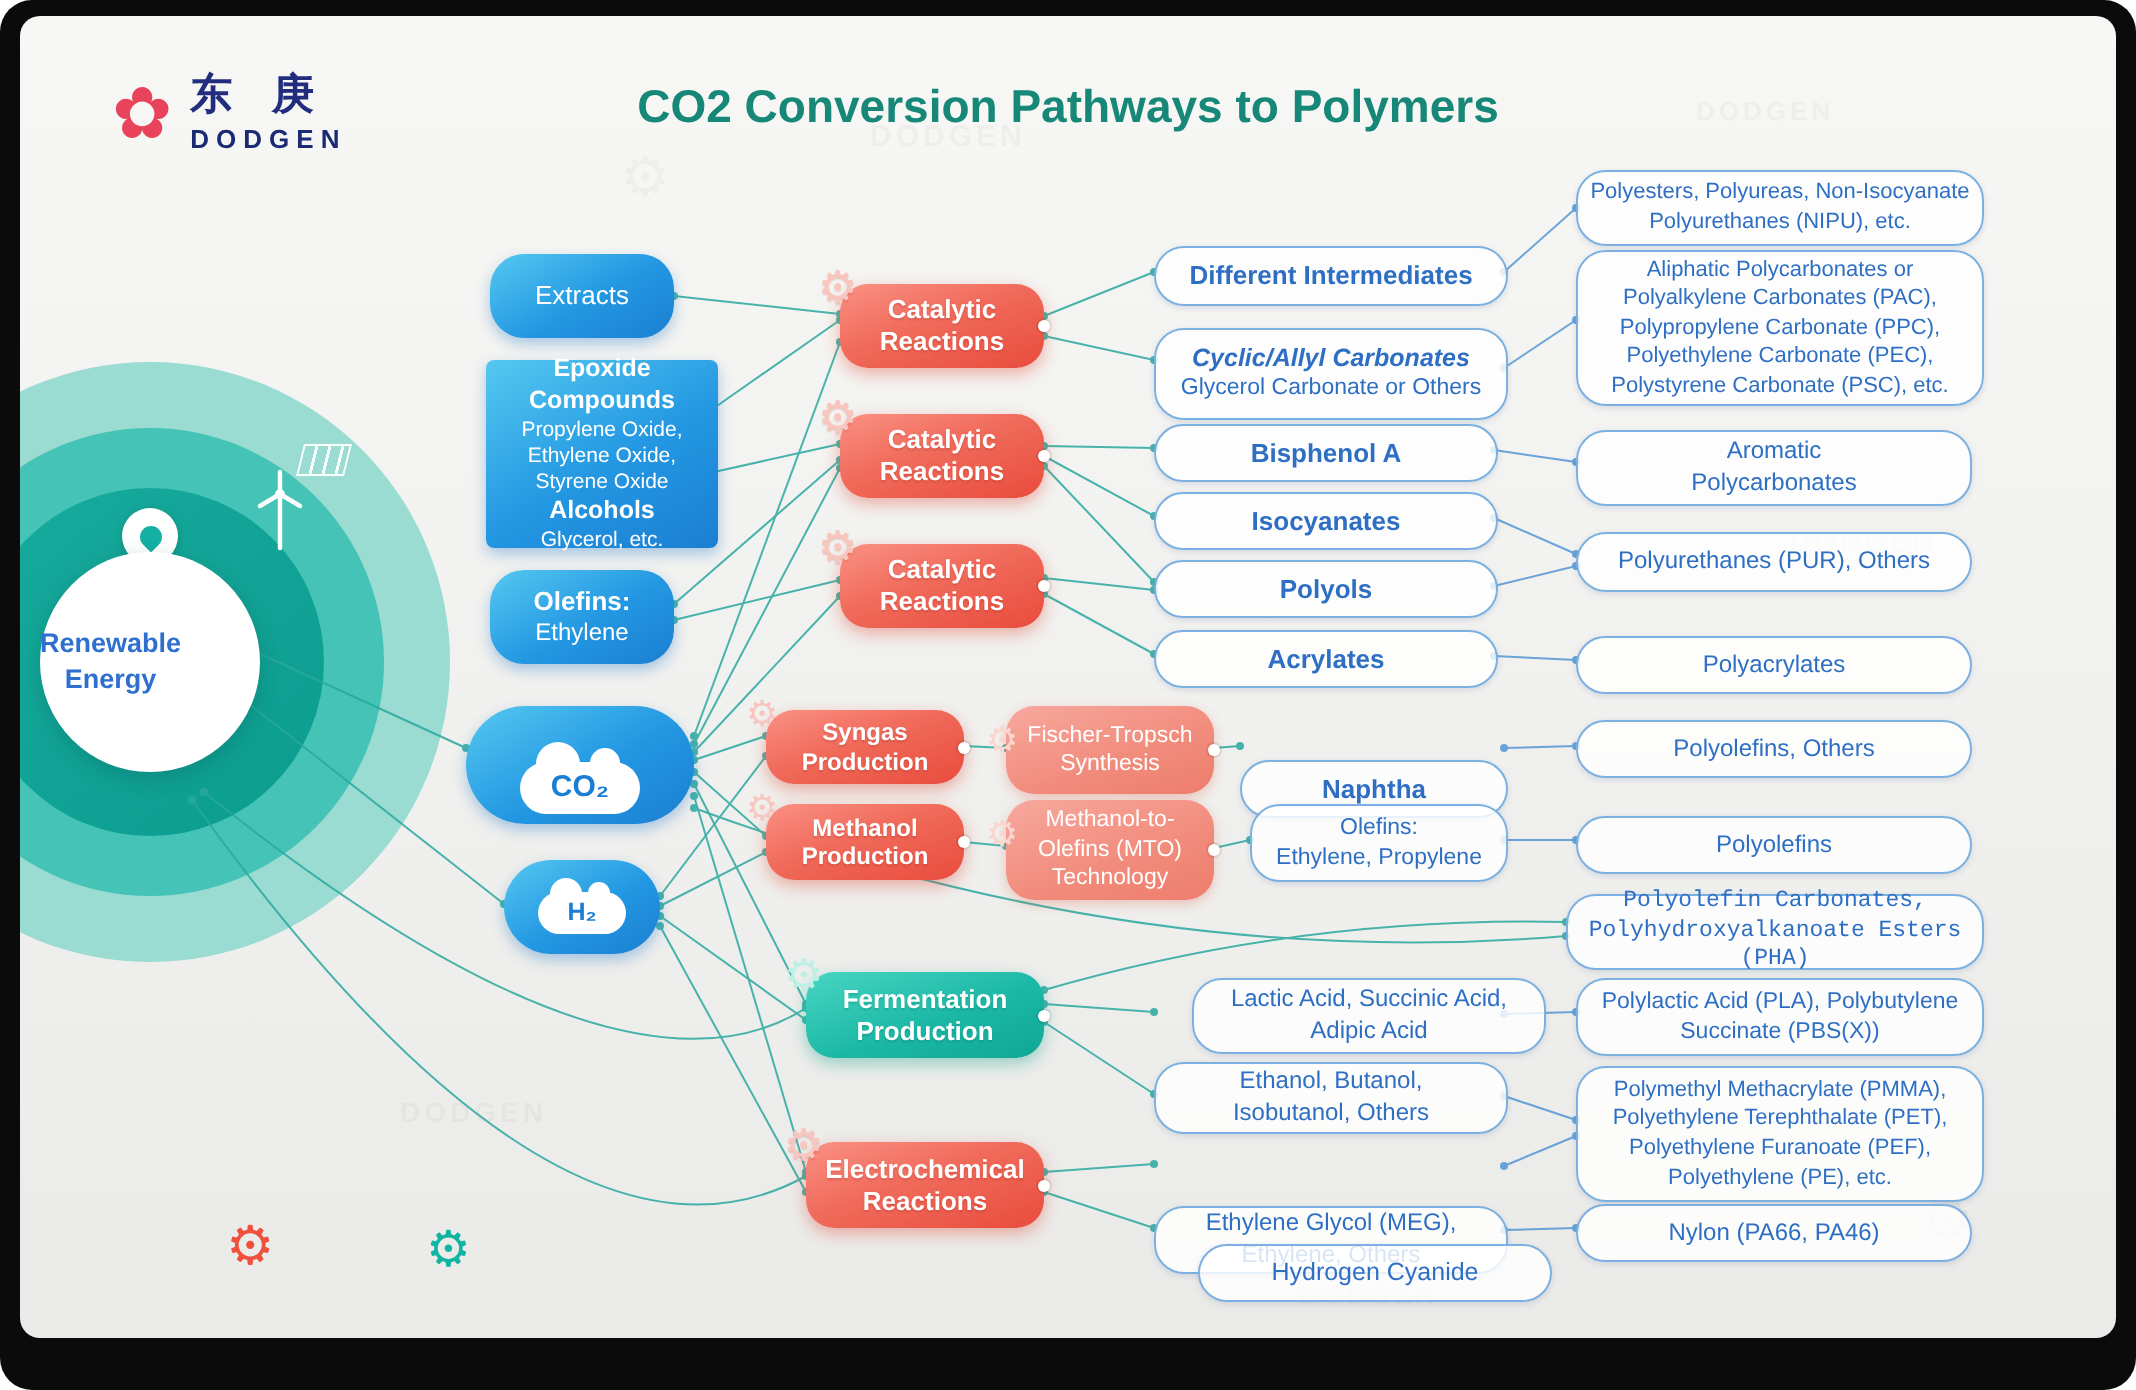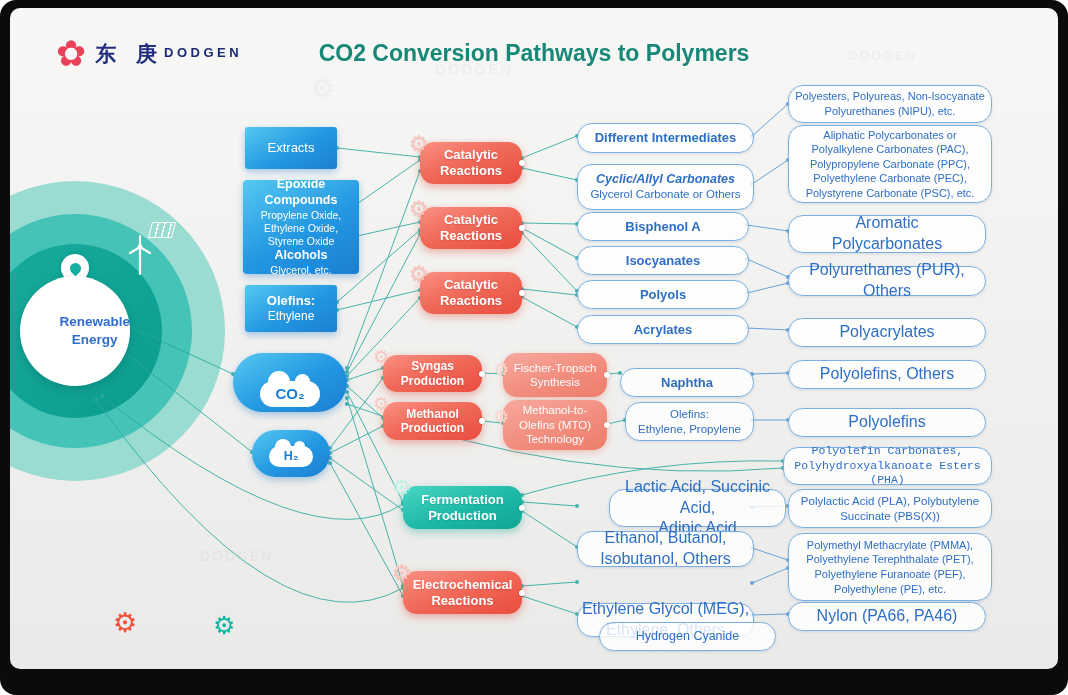--- a/index.html
+++ b/index.html
@@ -14,30 +14,30 @@
   .wm{position:absolute;color:#666;opacity:0.05;font-weight:bold;letter-spacing:2px;pointer-events:none;}
   
   .logo{position:absolute;left:46px;top:28px;display:flex;align-items:center;gap:9px;}
   .logo .flower{font-size:36px;color:#e8435a;line-height:1;}
   .logo .cn{font-size:21px;color:#232d7e;font-weight:bold;letter-spacing:7px;line-height:1.1;}
   .logo .en{font-size:13px;color:#1b2a75;font-weight:bold;letter-spacing:3.5px;margin-top:3px;}
   .title{position:absolute;left:0;right:0;top:32px;text-align:center;font-size:23px;font-weight:bold;color:#178877;}
   
   .ring{position:absolute;border-radius:50%;}
   .energy-circle{position:absolute;left:10px;top:268px;width:110px;height:110px;border-radius:50%;background:#fff;
-     box-shadow:0 3px 10px rgba(0,60,60,.22);display:flex;align-items:center;justify-content:flex-end;}
+     box-shadow:0 3px 10px rgba(0,60,60,.22);display:flex;align-items:center;justify-content:flex-start;}
   .energy-label{color:#2f6fd0;font-weight:bold;font-size:13.5px;text-align:center;line-height:1.3;}
   .drop-circle{position:absolute;left:51px;top:246px;width:28px;height:28px;border-radius:50%;background:#fff;
      box-shadow:0 1px 4px rgba(0,60,60,.25);display:flex;align-items:center;justify-content:center;}
   .drop{width:11px;height:11px;background:#14b0a3;border-radius:0 50% 50% 50%;transform:rotate(225deg);}
   .solar{position:absolute;left:140px;top:214px;width:22px;height:14px;border:1.5px solid #fff;transform:skewX(-14deg);
      background:repeating-linear-gradient(90deg,transparent 0 5px,#fff 5px 6.5px);opacity:.95;}
   
   .n-blue{position:absolute;background:linear-gradient(150deg,#55c8f0 0%,#2397e2 55%,#1b7fd2 100%);
-     border-radius:3px;color:#fff;display:flex;flex-direction:column;align-items:center;justify-content:center;
+     border-radius:17px;color:#fff;display:flex;flex-direction:column;align-items:center;justify-content:center;
      box-shadow:0 3px 7px rgba(25,115,200,.35);text-align:center;}
   .src-b{font-weight:bold;font-size:12.5px;line-height:1.25;}
   .src-r{font-size:10.5px;line-height:1.25;}
   .pill{border-radius:30px;}
   
   .cloud{position:relative;background:#fff;border-radius:20px;}
   .cloud::before{content:"";position:absolute;background:#fff;border-radius:50%;}
   .cloud::after{content:"";position:absolute;background:#fff;border-radius:50%;}
   .cloud-lg{width:60px;height:26px;margin-top:23px;}
   .cloud-lg::before{width:22px;height:22px;top:-10px;left:8px;}
@@ -64,21 +64,21 @@
   .g-pink3{left:-10px;top:8px;font-size:18px;color:#fbd6d0;}
   .g-teal{left:-11px;top:-9px;font-size:22px;color:#bff0e6;}
   
   .n-out{position:absolute;background:rgba(255,255,255,.82);border:1.4px solid #7cb0e0;border-radius:15px;color:#2e6fc4;
      display:flex;flex-direction:column;align-items:center;justify-content:center;text-align:center;line-height:1.22;
      box-shadow:0 1px 3px rgba(70,100,150,.18);}
   .b13{font-weight:bold;font-size:13px;text-align:center;}
   .b125{font-weight:bold;font-size:12.5px;font-style:italic;}
   .f11{font-size:11px;line-height:1.32;}
   .f115{font-size:11.5px;line-height:1.3;}
-  .f12{font-size:16px;line-height:1.3;}
+  .f12{font-size:12px;line-height:1.3;}
   .f125{font-size:12.5px;}
   
   .big-gear{position:absolute;line-height:1;}
   svg.wires{position:absolute;left:0;top:0;}
 </style>
 </head>
 <body>
 
 <div class="screen">
 <div class="canvas">
@@ -173,21 +173,21 @@
       <path d="M742,412 L778,412"></path>
       <path d="M742,499 L778,498"></path>
       <path d="M742,540 L778,552"></path>
       <path d="M742,575 L778,560"></path>
       <path d="M742,607 L778,606"></path>
     </g>
   </svg>
 
   <div class="logo">
     <span class="flower">✿</span>
-    <span style="display:flex;">
+    <span style="display:flex;flex-direction:column;">
       <span class="cn">东 庚</span>
       <span class="en">DODGEN</span>
     </span>
   </div>
   <div class="title">CO2 Conversion Pathways to Polymers</div>
 
   <div class="energy-circle">
     <span class="energy-label pre">Renewable
 Energy</span>
   </div>
@@ -283,28 +283,28 @@
   </div>
   <div class="n-out" style="left:567px;top:238px;width:170px;height:27px;">
     <span class="b13">Isocyanates</span>
   </div>
   <div class="n-out" style="left:567px;top:272px;width:170px;height:27px;">
     <span class="b13">Polyols</span>
   </div>
   <div class="n-out" style="left:567px;top:307px;width:170px;height:27px;">
     <span class="b13">Acrylates</span>
   </div>
-  <div class="n-out" style="left:610px;top:360px;width:132px;height:27px;">
+  <div class="n-out" style="left:610px;top:372px;width:132px;height:27px;">
     <span class="b13">Naphtha</span>
   </div>
   <div class="n-out" style="left:615px;top:394px;width:127px;height:37px;">
     <span class="f115 pre">Olefins:
 Ethylene, Propylene</span>
   </div>
-  <div class="n-out" style="left:599px;top:481px;width:175px;height:36px;">
+  <div class="n-out" style="left:586px;top:481px;width:175px;height:36px;">
     <span class="f12 pre">Lactic Acid, Succinic Acid,
 Adipic Acid</span>
   </div>
   <div class="n-out" style="left:567px;top:523px;width:175px;height:34px;">
     <span class="f12 pre">Ethanol, Butanol,
 Isobutanol, Others</span>
   </div>
   <div class="n-out" style="left:567px;top:559px;width:175px;height:32px;margin-top:36px;">
     <span class="f12 pre">Ethylene Glycol (MEG),
 Ethylene, Others</span>

